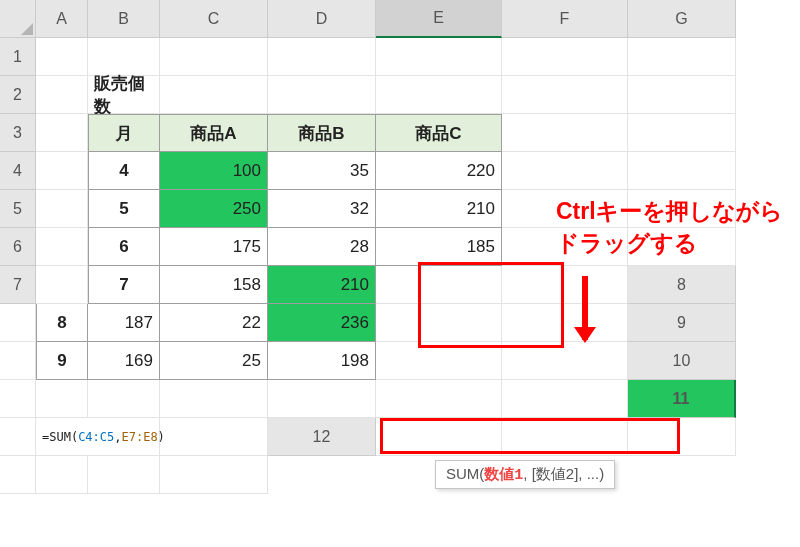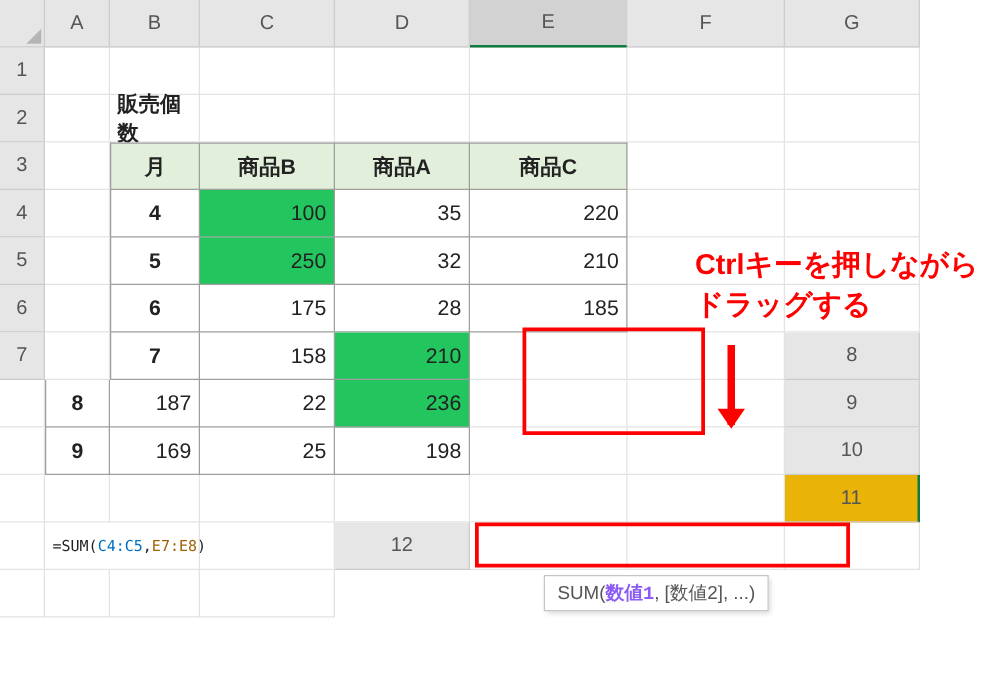--- a/index.html
+++ b/index.html
@@ -28,21 +28,21 @@
   border-color: transparent transparent #b5b5b5 transparent;
 }
 .colhdr, .rowhdr {
   background: #e6e6e6;
   border-right: 1px solid #ccc;
   border-bottom: 1px solid #ccc;
   display: flex; align-items: center; justify-content: center;
   font-size: 16px; color: #555;
 }
 .colhdr.active { background: #d2d2d2; border-bottom: 2px solid #107c41; }
-.rowhdr.active { background: #eab308; border-right: 2px solid #107c41; }
+.rowhdr.active { background: #22c55e; border-right: 2px solid #107c41; font-weight: bold; }
 .cell {
   border-right: 1px solid #e3e3e3;
   border-bottom: 1px solid #e3e3e3;
   display: flex; align-items: center;
   padding: 0 6px;
   font-size: 17px;
   color: #222;
   position: relative;
 }
 .cell.num { justify-content: flex-end; }
@@ -77,21 +77,21 @@
 .tooltip {
   position: absolute;
   background: #ffffff;
   border: 1px solid #c5c5c5;
   box-shadow: 2px 2px 4px rgba(0,0,0,0.15);
   padding: 4px 10px;
   font-size: 15px;
   color: #555;
   z-index: 7;
 }
-.tooltip b { color: #8b5cf6; font-family: Liberation Mono, monospace; }
+.tooltip b { color: #ef4444; font-family: Liberation Mono, monospace; }
 </style>
 </head>
 <body>
 
 <div class="sheet">
 
   <div class="corner"></div>
   <div class="colhdr">A</div>
   <div class="colhdr">B</div>
   <div class="colhdr">C</div>
@@ -114,22 +114,22 @@
   <div class="cell bold">販売個数</div>
   <div class="cell"></div>
   <div class="cell"></div>
   <div class="cell"></div>
   <div class="cell"></div>
   <div class="cell"></div>
 
   <div class="rowhdr">3</div>
   <div class="cell"></div>
   <div class="cell tbl tbl-l tbl-t hdrcell">月</div>
+  <div class="cell tbl tbl-t hdrcell">商品A</div>
   <div class="cell tbl tbl-t hdrcell">商品B</div>
-  <div class="cell tbl tbl-t hdrcell">商品A</div>
   <div class="cell tbl tbl-t hdrcell">商品C</div>
   <div class="cell"></div>
   <div class="cell"></div>
 
   <div class="rowhdr">4</div>
   <div class="cell"></div>
   <div class="cell tbl tbl-l bold ctr">4</div>
   <div class="cell tbl num yellow">100</div>
   <div class="cell tbl num">35</div>
   <div class="cell tbl num">220</div>

